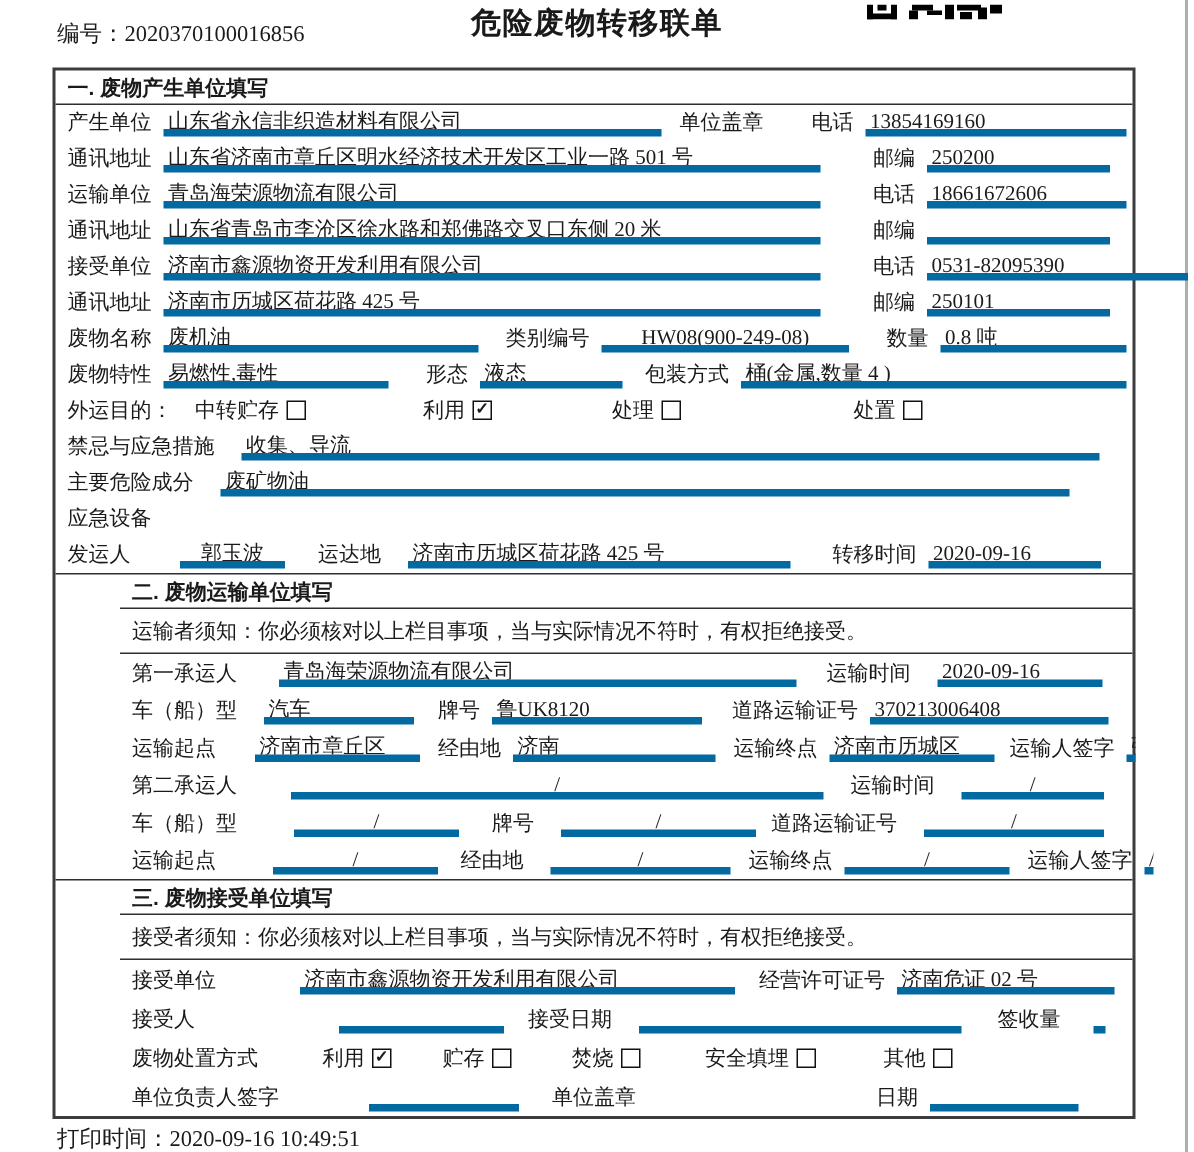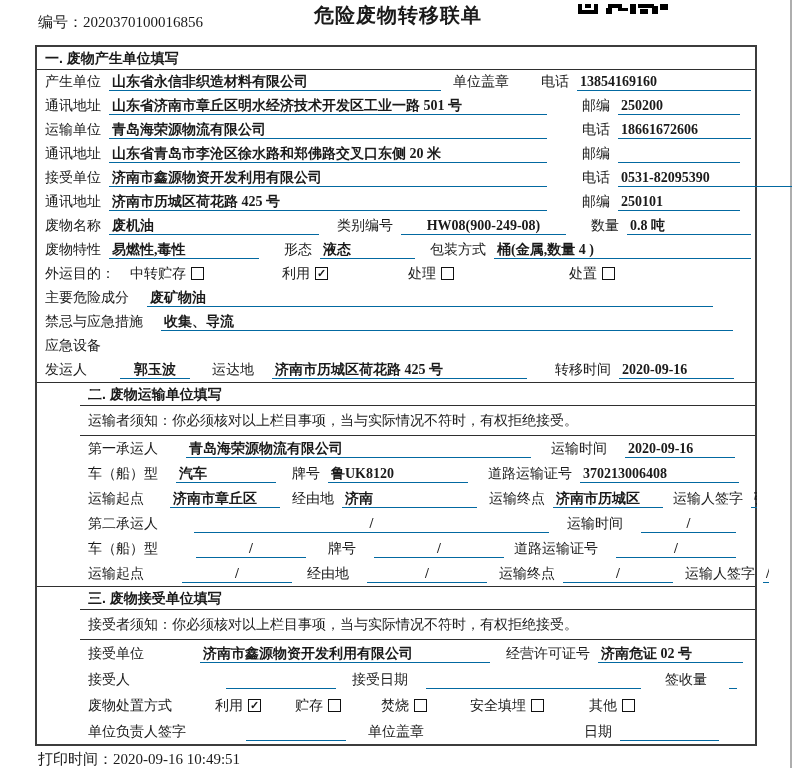--- a/index.html
+++ b/index.html
@@ -51,26 +51,25 @@
   }
   .row {
     display: flex; align-items: flex-end;
     height: 24px; padding: 0 4px 3px 8px;
     font-size: 14px; white-space: nowrap;
   }
   .sec2 .row { height: 25px; }
   .sec3 .row { height: 26px; }
   .lbl { flex-shrink: 0; margin-right: 8px; }
   .val {
-    border-bottom: 1px solid #0369a1;
+    border-bottom: 5px solid #0369a1;
     height: 18px; line-height: 18px;
     padding: 0 3px;
     flex-shrink: 0;
     overflow: hidden;
-    font-weight: bold;
   }
   .vflex { flex: 1 1 auto; }
   .opt { display: flex; align-items: center; }
   .cb {
     display: flex; align-items: center; justify-content: center;
     width: 13px; height: 13px;
     border: 1px solid #111;
     margin-left: 5px;
     font-size: 11px; line-height: 11px; font-weight: bold;
     position: relative; top: -1px;
@@ -185,27 +184,27 @@
         <span>处理</span>
         <span class="cb"></span>
       </span>
       <span class="opt" style="margin-left:115px">
         <span>处置</span>
         <span class="cb"></span>
       </span>
     </div>
 
     <div class="row">
+      <span class="lbl">禁忌与应急措施</span>
+      <span class="val vflex" style="margin-left:10px;margin-right:18px">收集、导流</span>
+    </div>
+
+    <div class="row">
       <span class="lbl">主要危险成分</span>
       <span class="val vflex" style="margin-left:10px;margin-right:38px">废矿物油</span>
-    </div>
-
-    <div class="row">
-      <span class="lbl">禁忌与应急措施</span>
-      <span class="val vflex" style="margin-left:10px;margin-right:18px">收集、导流</span>
     </div>
 
     <div class="row">
       <span class="lbl">应急设备</span>
     </div>
 
     <div class="row">
       <span class="lbl">发运人</span>
       <span class="val" style="margin-left:25px;width:70px;text-align:center">郭玉波</span>
       <span class="lbl" style="margin-left:22px">运达地</span>

